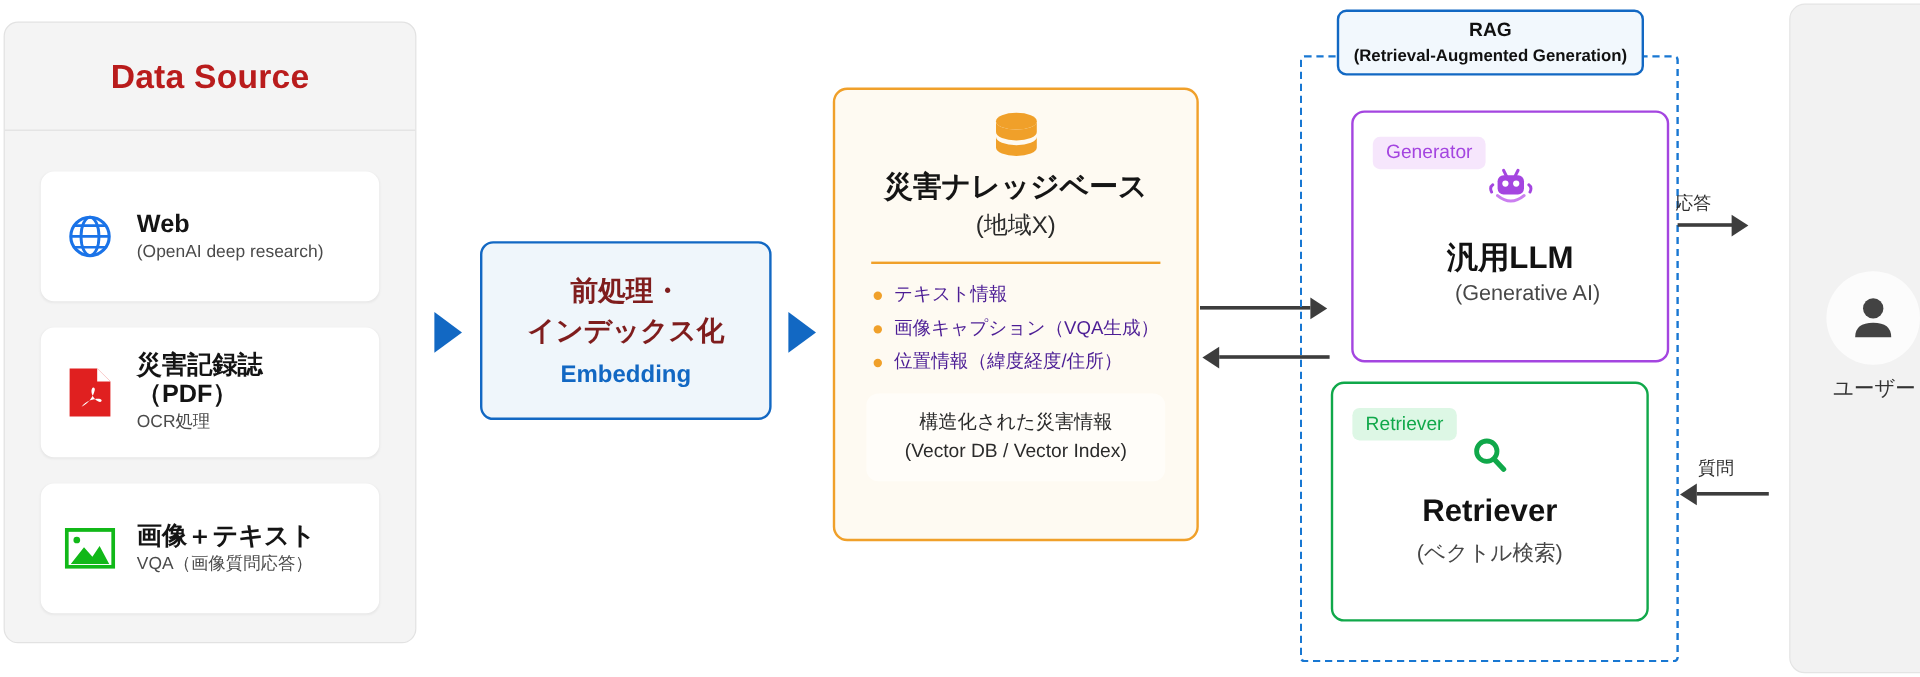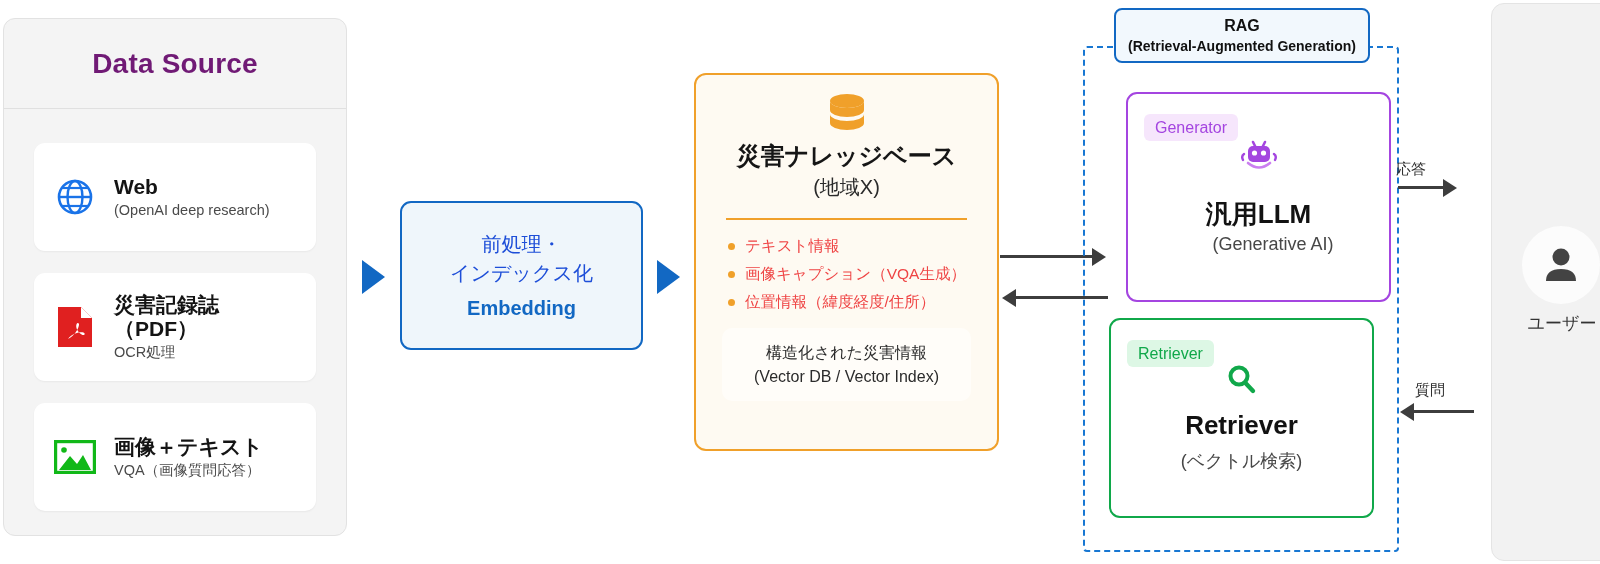--- a/index.html
+++ b/index.html
@@ -21,21 +21,21 @@
     background: #f4f4f4;
     border: 1px solid #e2e2e2;
     border-radius: 12px;
   }
   #data-source-header {
     position: absolute; left: 0; top: 0; width: 100%; height: 90px;
     display: flex; align-items: center; justify-content: center;
     border-bottom: 1px solid #e0e0e0;
   }
   #data-source-title {
-    font-size: 28px; font-weight: bold; color: #701a75; letter-spacing: .2px;
+    font-size: 28px; font-weight: bold; color: #b91c1c; letter-spacing: .2px;
   }
   #data-source-list {
     position: absolute; left: 0; top: 91px; width: 100%; bottom: 0;
     padding: 33px 30px 0 30px;
     display: flex; flex-direction: column; gap: 22px;
   }
   .ds-card {
     background: #ffffff; border-radius: 11px;
     height: 108px;
     display: flex; align-items: center; gap: 18px;
@@ -60,39 +60,39 @@
   
   #preprocess-box {
     left: 400px; top: 201px; width: 243px; height: 149px;
     background: #eff6fb;
     border: 2px solid #1268c3;
     border-radius: 11px;
     display: flex; flex-direction: column;
     align-items: center; justify-content: center; gap: 2px;
   }
   #preprocess-line1, #preprocess-line2 {
-    font-size: 20px; font-weight: normal; color: #1d4ed8; line-height: 1.32;
+    font-size: 23px; font-weight: bold; color: #7f1d1d; line-height: 1.32;
   }
   #preprocess-sub { font-size: 20px; font-weight: bold; color: #1268c3; margin-top: 9px; }
 
   
   #kb-box {
     left: 694px; top: 73px; width: 305px; height: 378px;
     background: #fefaf2;
     border: 2px solid #f0a02a;
     border-radius: 12px;
     padding: 18px 26px 0 26px;
   }
   #kb-db-icon { display: flex; justify-content: center; margin-bottom: 6px; }
   #kb-title { text-align: center; font-size: 24px; font-weight: bold; color: #151515; line-height: 1.25; }
   #kb-sub { text-align: center; font-size: 20px; color: #2a2a2a; margin-top: 3px; }
   #kb-divider { height: 2px; background: #f0a02a; margin: 17px 4px 16px 4px; }
   #kb-bullets { list-style: none; display: flex; flex-direction: column; gap: 8px; padding-left: 6px; }
   #kb-bullets li {
-    font-size: 15.5px; color: #ef4444; position: relative; padding-left: 17px; line-height: 1.3;
+    font-size: 15.5px; color: #4c1d95; position: relative; padding-left: 17px; line-height: 1.3;
   }
   #kb-bullets li::before {
     content: ""; position: absolute; left: 0; top: 7px;
     width: 7px; height: 7px; border-radius: 50%; background: #f0a02a;
   }
   #kb-footer {
     margin-top: 16px; background: #fffdf9; border-radius: 10px;
     padding: 13px 10px; text-align: center;
   }
   #kb-footer-line1, #kb-footer-line2 { font-size: 16px; color: #2b2b2b; line-height: 1.45; }

